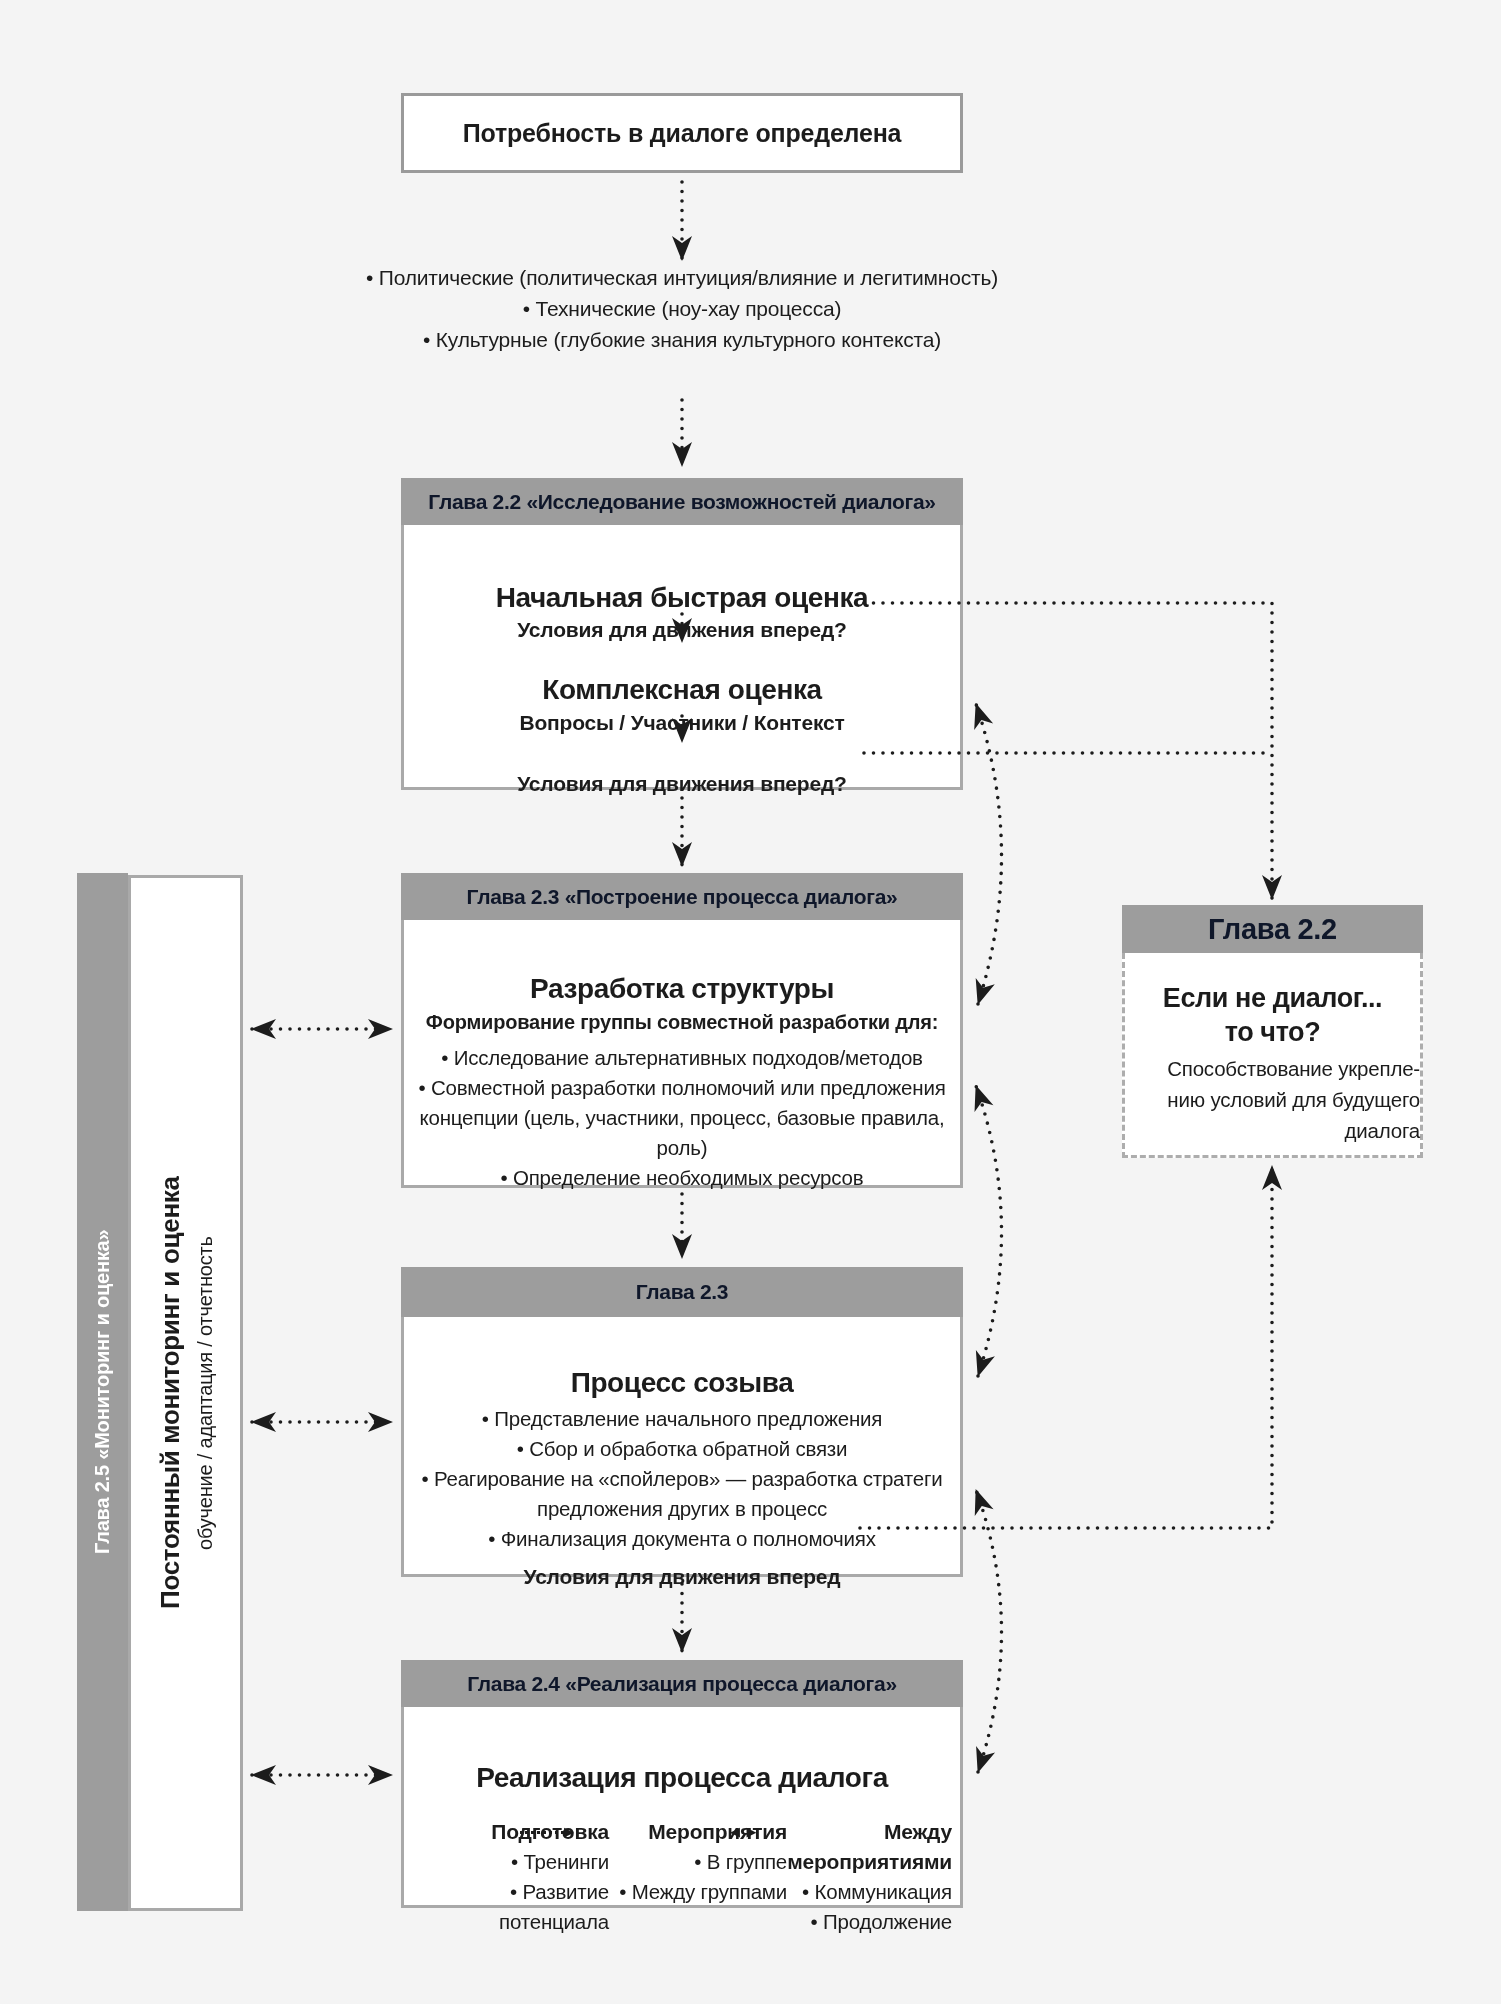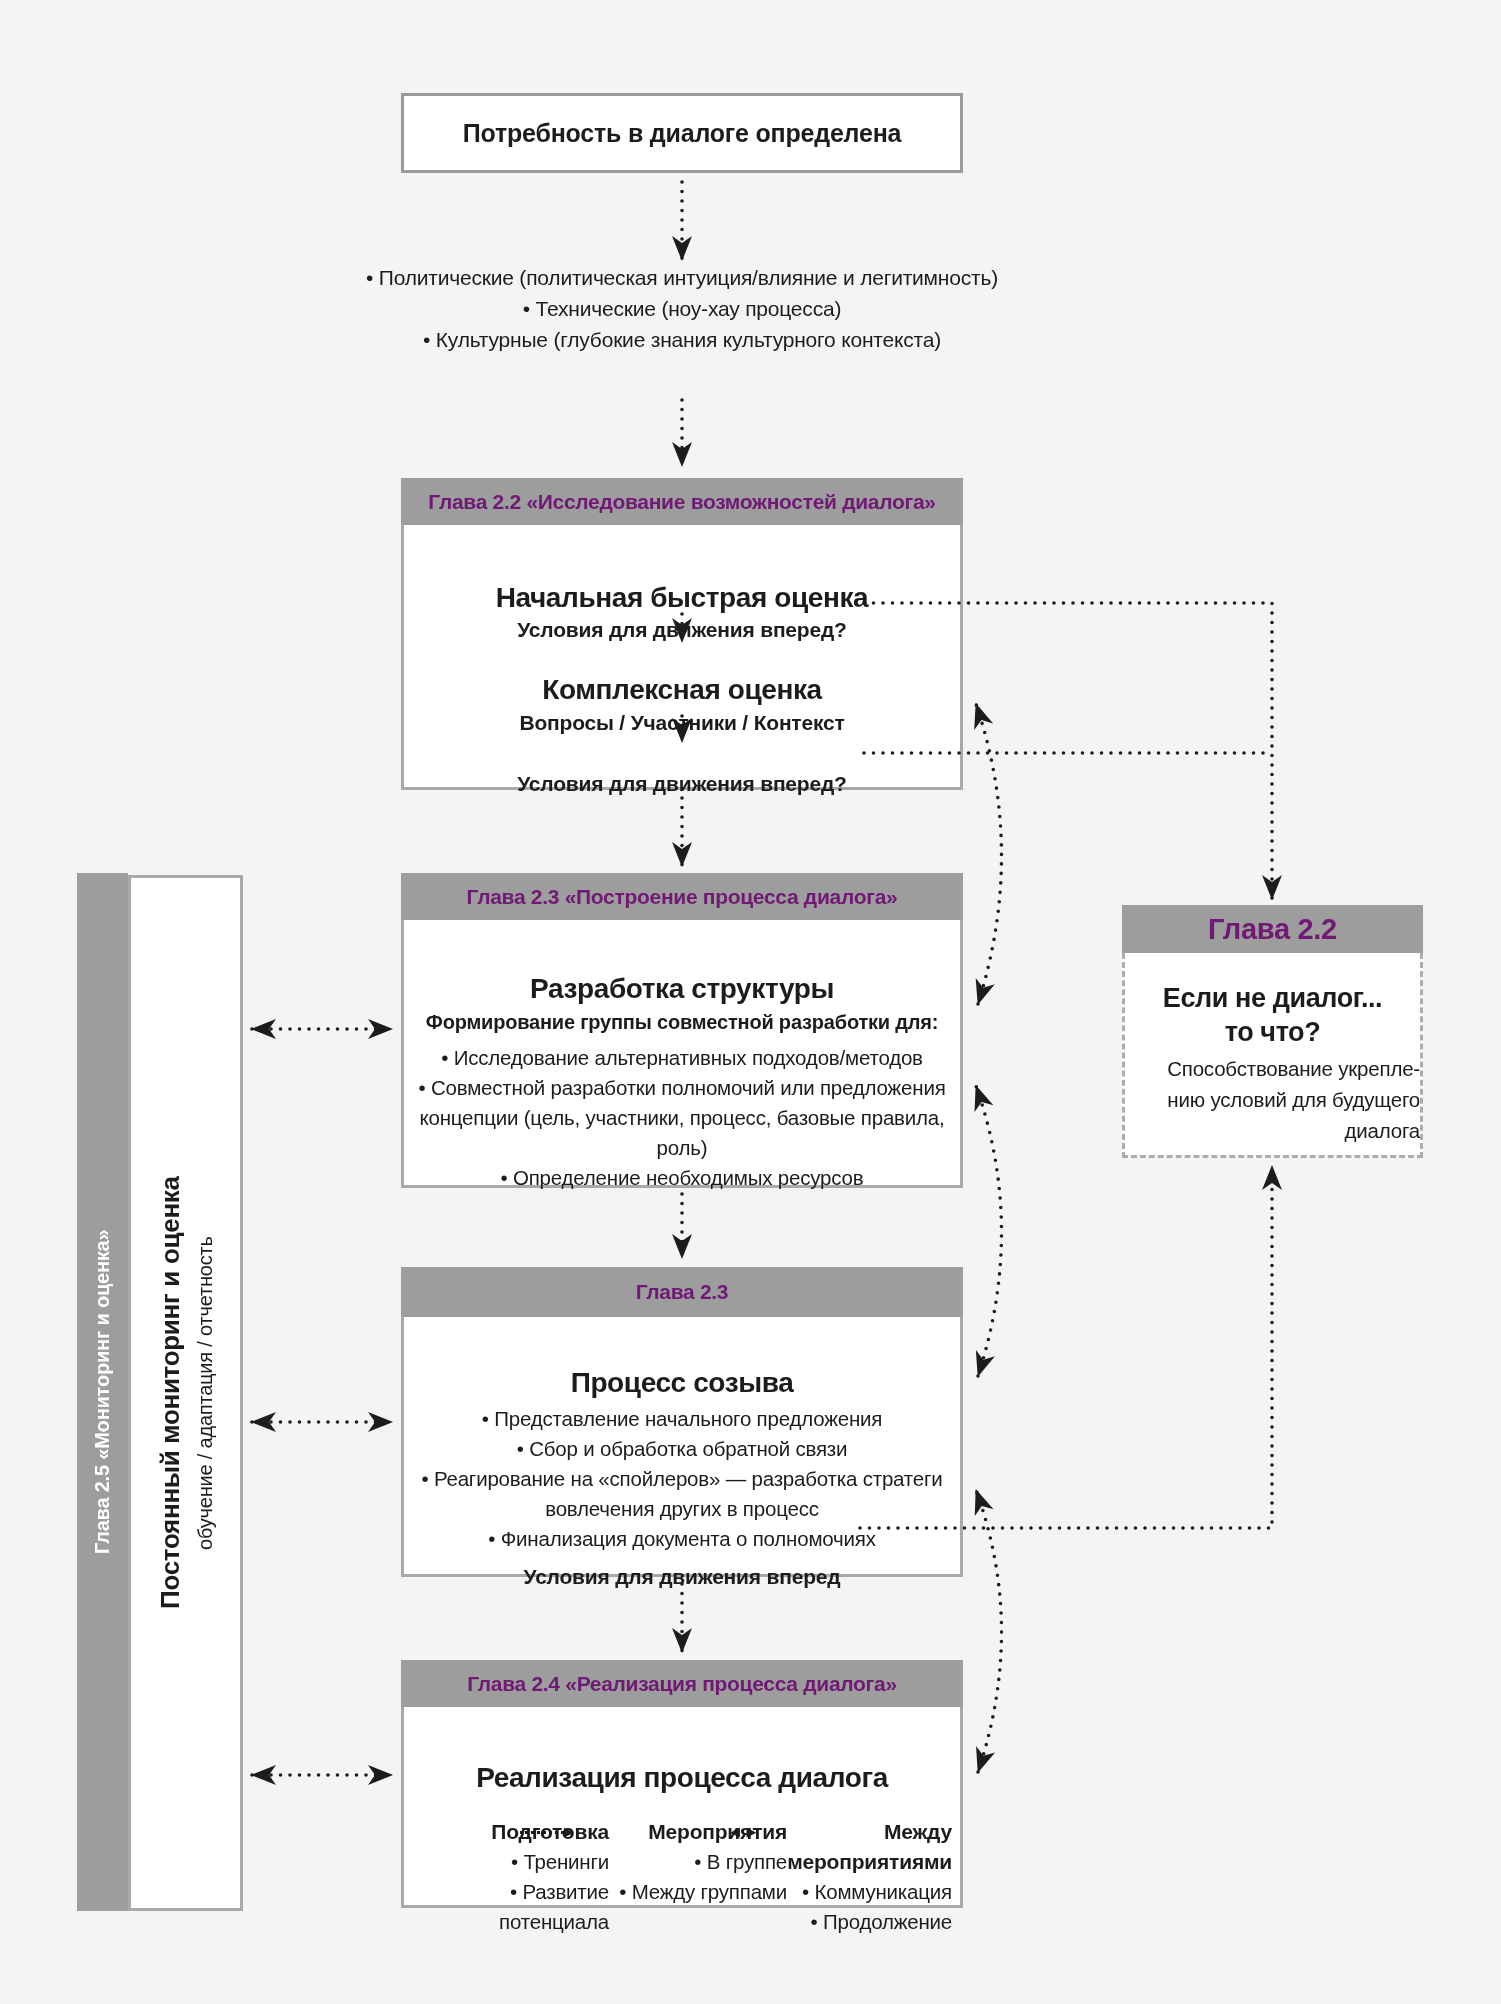--- a/index.html
+++ b/index.html
@@ -15,21 +15,21 @@
     border:3px solid #9a9a9a;display:flex;align-items:center;justify-content:center;
     font-size:25px;font-weight:bold;box-sizing:border-box;
   }
   
   .comp{left:100px;top:262px;width:1164px;text-align:center;}
   .comp-title{font-size:21px;font-weight:bold;line-height:31px;}
   .comp-item{font-size:21px;line-height:31px;}
   
   .panel{left:401px;width:562px;box-sizing:border-box;}
   .panel-header{
-    height:47px;background:#9d9d9d;color:#701a75;font-weight:bold;font-size:21px;
+    height:47px;background:#9d9d9d;color:#0f172a;font-weight:bold;font-size:21px;
     display:flex;align-items:center;justify-content:center;letter-spacing:-0.3px;
   }
   .panel-body{
     background:#fff;border:3px solid #a9a9a9;border-top:none;box-sizing:border-box;
     position:relative;
   }
   .center-line{position:absolute;left:0;right:0;text-align:center;}
   .big-title{font-size:28px;font-weight:bold;letter-spacing:-0.4px;}
   .bold-line{font-size:21px;font-weight:bold;}
   .items{font-size:20.5px;line-height:30px;}
@@ -127,21 +127,21 @@
     </div>
   </div>
 
   <div class="abs panel panelC">
     <div class="panel-header">Глава 2.3</div>
     <div class="panel-body">
       <div class="center-line big-title" style="top:50px;">Процесс созыва</div>
       <div class="center-line items" style="top:87px;padding:0 14px;">
         <div>• Представление начального предложения</div>
         <div>• Сбор и обработка обратной связи</div>
-        <div>• Реагирование на «спойлеров» — разработка стратеги вовлечения других в процесс</div>
+        <div>• Реагирование на «спойлеров» — разработка стратеги предложения других в процесс</div>
         <div>• Финализация документа о полномочиях</div>
       </div>
       <div class="center-line bold-line" style="top:248px;">Условия для движения вперед</div>
     </div>
   </div>
 
   <div class="abs panel panelD">
     <div class="panel-header">Глава 2.4 «Реализация процесса диалога»</div>
     <div class="panel-body">
       <div class="center-line big-title" style="top:55px;">Реализация процесса диалога</div>

